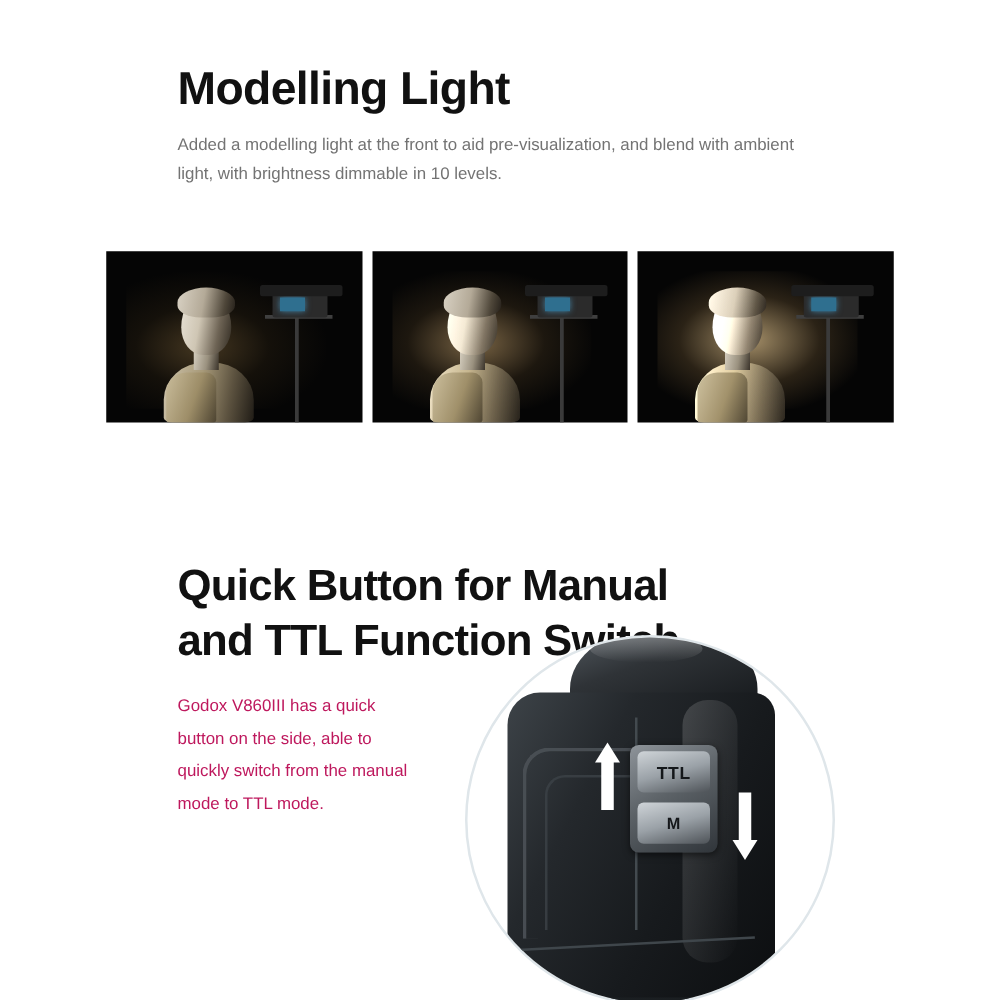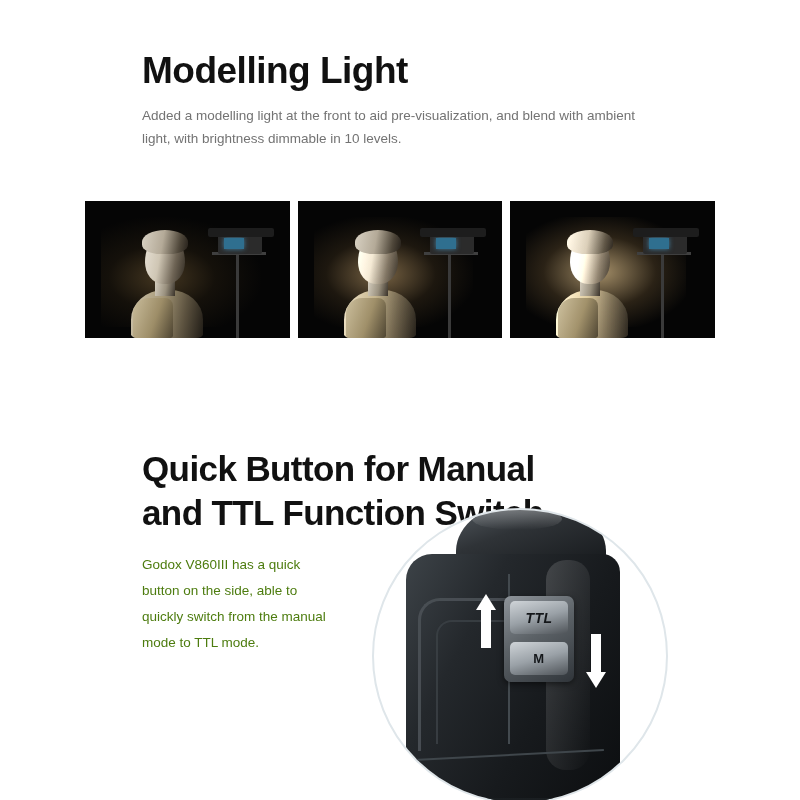--- a/index.html
+++ b/index.html
@@ -212,21 +212,21 @@
     color: #111111;
   }
 
   .body-copy-two {
     position: absolute;
     left: 142px;
     top: 538px;
     width: 190px;
     font-size: 13.5px;
     line-height: 1.95;
-    color: #4d7c0f;
+    color: #be185d;
   }
 
   
   .zoom-circle {
     position: absolute;
     left: 372px;
     top: 508px;
     width: 292px;
     height: 292px;
     border-radius: 50%;
@@ -343,21 +343,21 @@
     border-radius: 5px;
     background: linear-gradient(165deg, #cfd4d8 0%, #9aa1a7 50%, #4e5358 100%);
     color: #14171a;
     font-size: 14px;
     font-weight: bold;
     display: flex;
     align-items: center;
     justify-content: center;
     letter-spacing: 0.5px;
   }
-  .switch-key.ttl { top: 5px; font-style: italic; }
+  .switch-key.ttl { top: 5px; }
   .switch-key.m   { top: 46px; font-size: 13px; }
   .arrow-up-wrap {
     position: absolute;
     left: 80px;
     top: 92px;
     width: 20px;
     height: 54px;
   }
   .arrow-up-wrap .stem {
     position: absolute;

